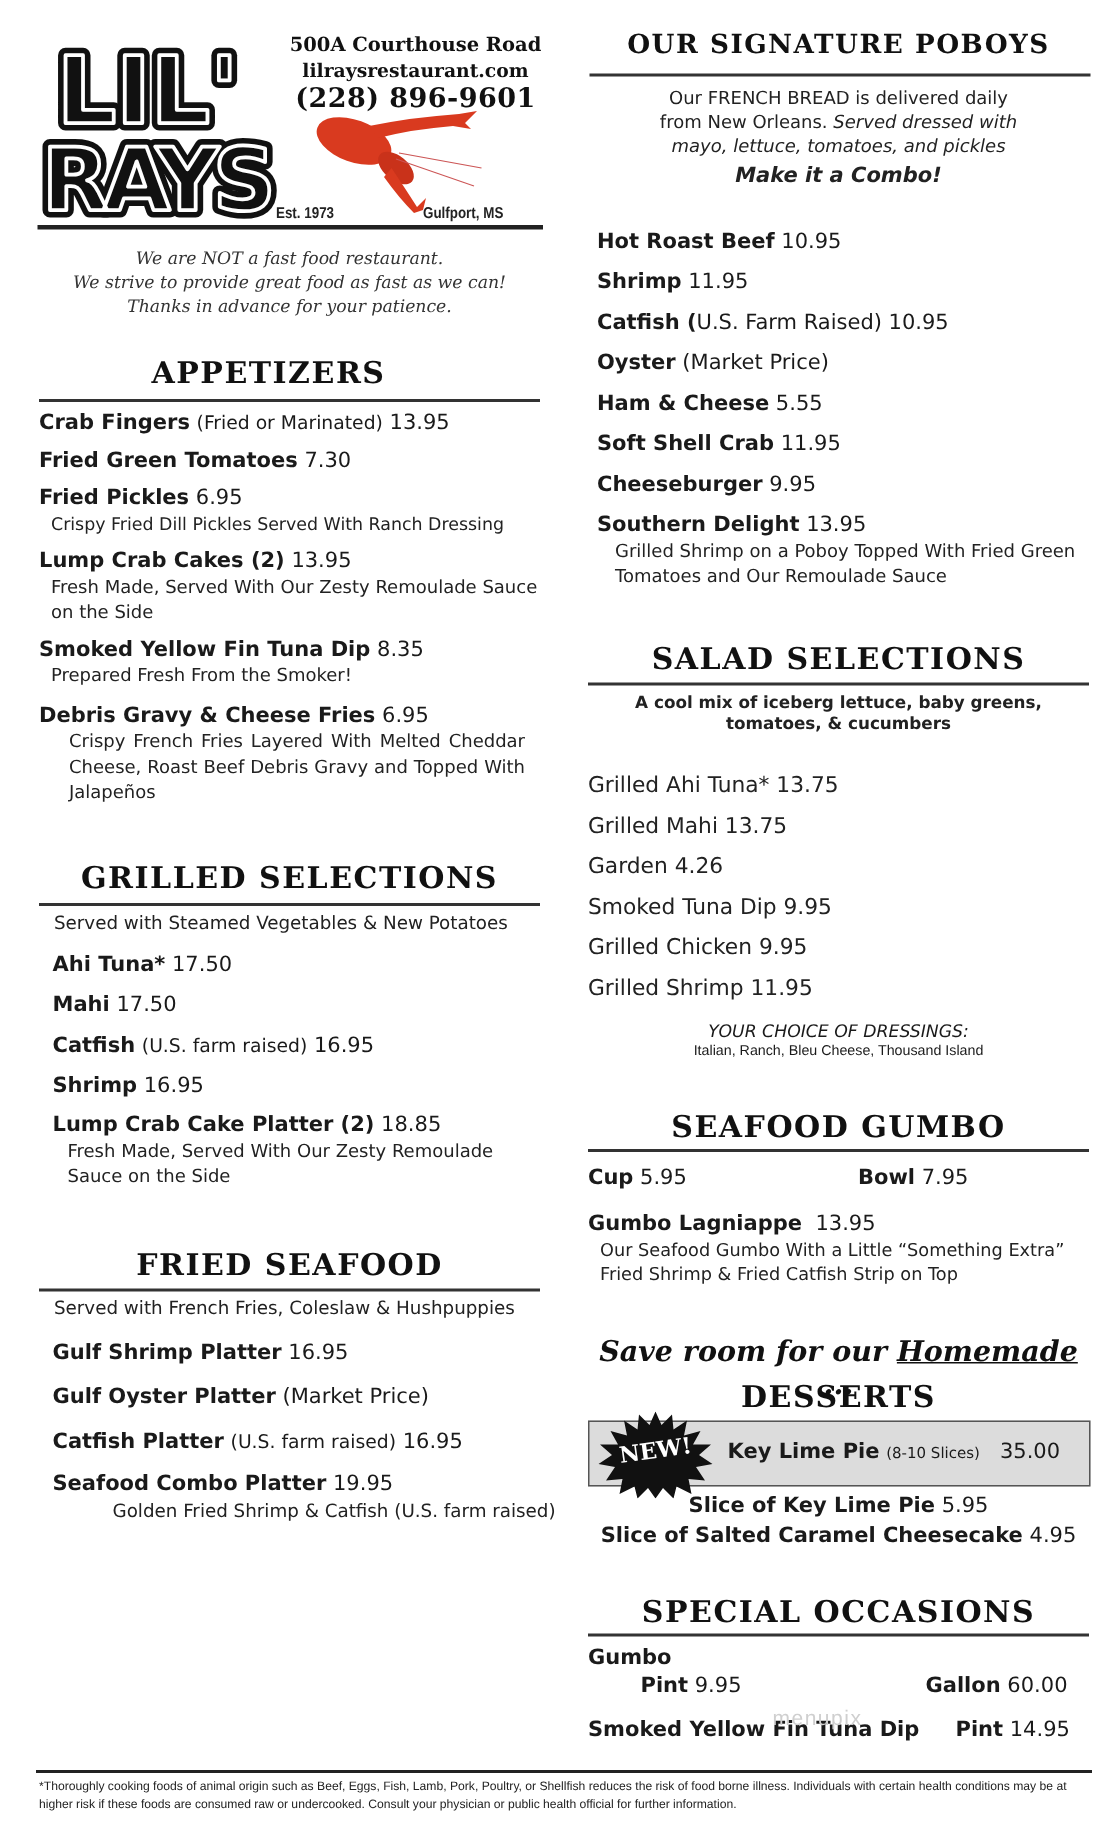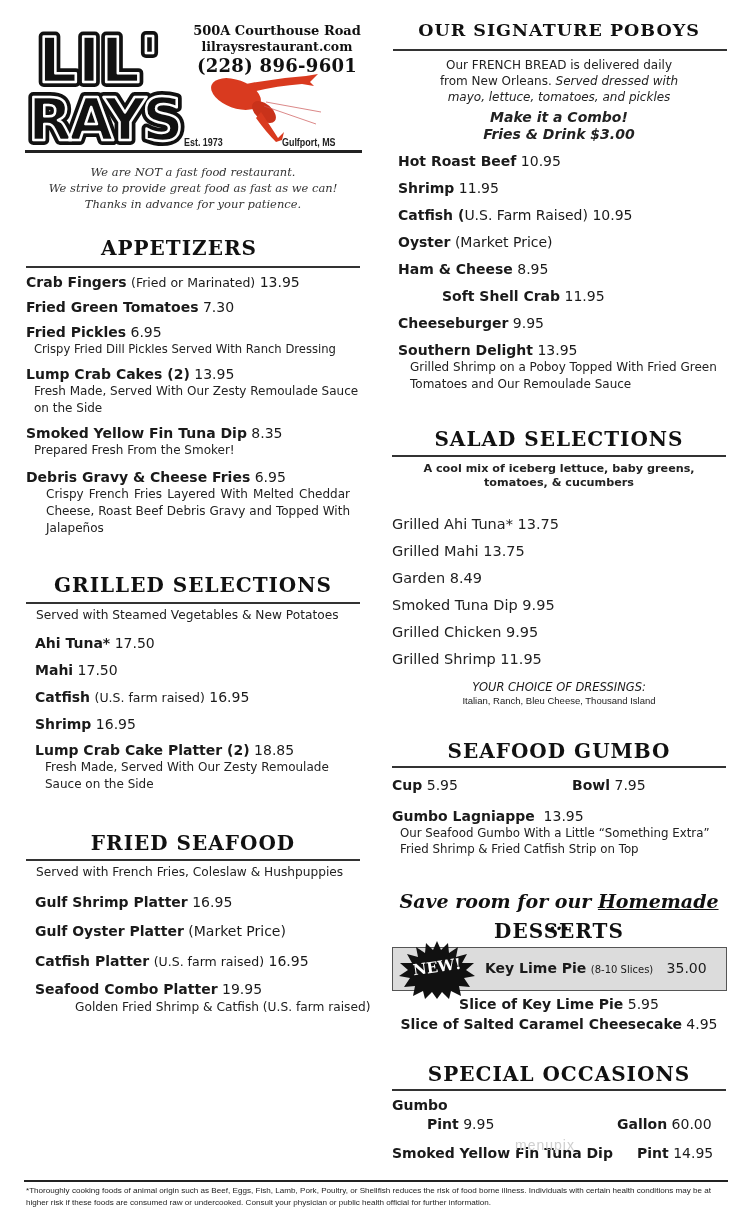--- a/index.html
+++ b/index.html
@@ -153,58 +153,57 @@
 
 <div class="sec-title" style="left:392px; top:20px; width:334px; font-size:17.5px;">OUR SIGNATURE POBOYS</div>
 <div class="sec-rule" style="left:393px; top:49px; width:334px;"></div>
 <div class="note" style="left:392px; top:57px; width:334px;">
   <div>Our FRENCH BREAD is delivered daily</div>
   <div><span>from New Orleans.</span> <i>Served dressed with</i></div>
   <div><i>mayo, lettuce, tomatoes, and pickles</i></div>
 </div>
 <div class="note" style="left:392px; top:109px; width:334px; font-weight:bold; font-style:italic; font-size:14px; line-height:17px;">
   <div>Make it a Combo!</div>
-  <div>Fries &amp; Drink $3.00</div>
 </div>
 
 <div class="item" style="left:398px; top:152px;">
   <b>Hot Roast Beef</b> <span class="price">10.95</span>
 </div>
 <div class="item" style="left:398px; top:179px;">
   <b>Shrimp</b> <span class="price">11.95</span>
 </div>
 <div class="item" style="left:398px; top:206px;">
   <b>Catfish (</b><span>U.S. Farm Raised)</span> <span class="price">10.95</span>
 </div>
 <div class="item" style="left:398px; top:233px;">
   <b>Oyster</b> <span class="price">(Market Price)</span>
 </div>
 <div class="item" style="left:398px; top:260px;">
-  <b>Ham &amp; Cheese</b> <span class="price">8.95</span>
-</div>
-<div class="item" style="left:398px; top:287px;margin-left:44px;">
+  <b>Ham &amp; Cheese</b> <span class="price">5.55</span>
+</div>
+<div class="item" style="left:398px; top:287px;">
   <b>Soft Shell Crab</b> <span class="price">11.95</span>
 </div>
 <div class="item" style="left:398px; top:314px;">
   <b>Cheeseburger</b> <span class="price">9.95</span>
 </div>
 <div class="item" style="left:398px; top:341px;">
   <b>Southern Delight</b> <span class="price">13.95</span>
 </div>
 <div class="desc" style="left:410px; top:359px; width:310px;">Grilled Shrimp on a Poboy Topped With Fried Green Tomatoes and Our Remoulade Sauce</div>
 
 <div class="sec-title" style="left:392px; top:427px; width:334px;">SALAD SELECTIONS</div>
 <div class="sec-rule" style="left:392px; top:455px; width:334px;"></div>
 <div class="note" style="left:392px; top:462px; width:334px; font-weight:bold; font-size:11.2px; line-height:14px;">
   <div>A cool mix of iceberg lettuce, baby greens,</div>
   <div>tomatoes, &amp; cucumbers</div>
 </div>
 <div class="salad-item" style="left:392px; top:515px;">Grilled Ahi Tuna* 13.75</div>
 <div class="salad-item" style="left:392px; top:542px;">Grilled Mahi 13.75</div>
-<div class="salad-item" style="left:392px; top:569px;">Garden 8.49</div>
+<div class="salad-item" style="left:392px; top:569px;">Garden 4.26</div>
 <div class="salad-item" style="left:392px; top:596px;">Smoked Tuna Dip 9.95</div>
 <div class="salad-item" style="left:392px; top:623px;">Grilled Chicken 9.95</div>
 <div class="salad-item" style="left:392px; top:650px;">Grilled Shrimp 11.95</div>
 <div class="dress-title" style="left:392px; top:680px; width:334px;">YOUR CHOICE OF DRESSINGS:</div>
 <div class="dress-list" style="left:392px; top:695px; width:334px;">Italian, Ranch, Bleu Cheese, Thousand Island</div>
 
 <div class="sec-title" style="left:392px; top:739px; width:334px;">SEAFOOD GUMBO</div>
 <div class="sec-rule" style="left:392px; top:766px; width:334px;"></div>
 <div class="item" style="left:392px; top:776px;">
   <b>Cup</b> <span class="price">5.95</span>

